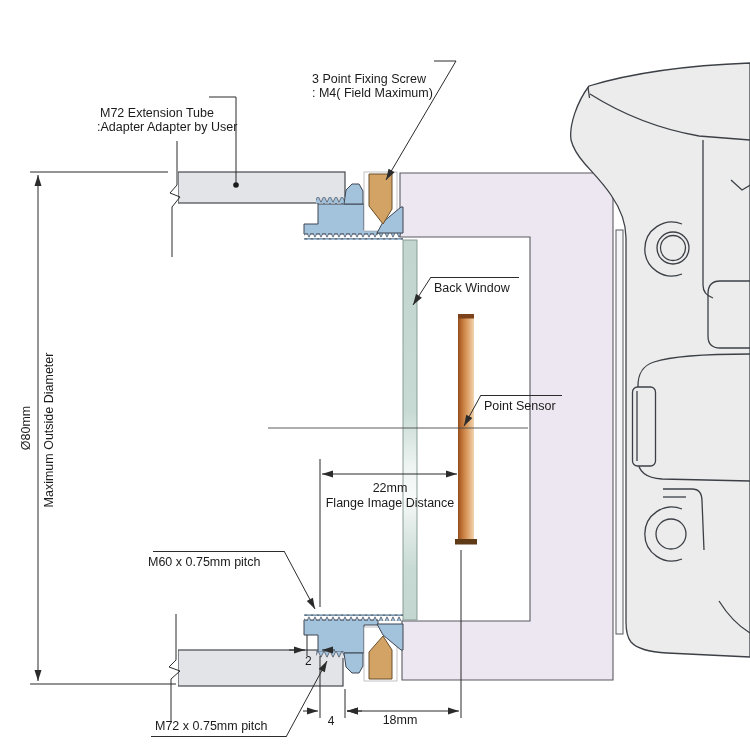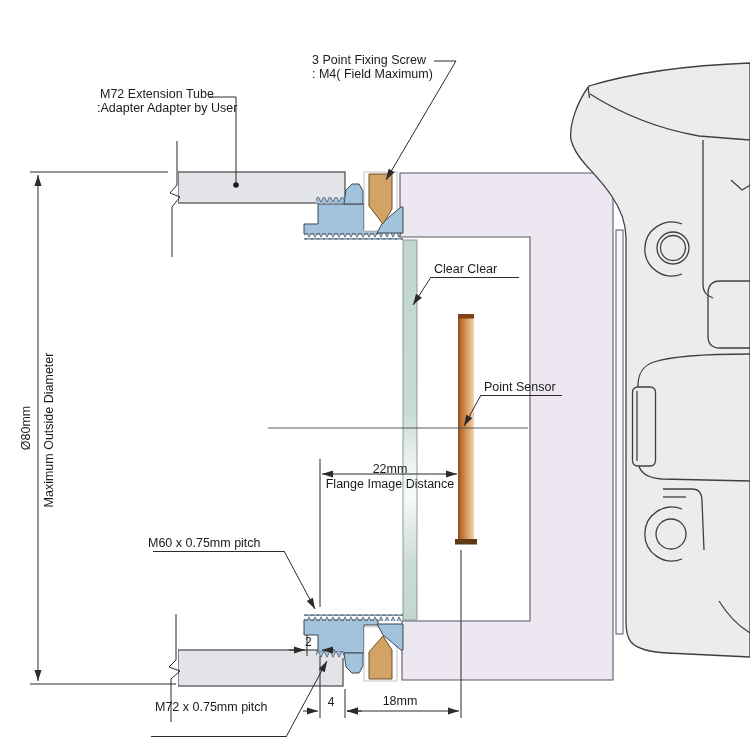--- a/index.html
+++ b/index.html
@@ -1,20 +1,20 @@
 <!DOCTYPE html>
 <html><head>
 <meta charset="utf-8">
 <style>
   html,body{margin:0;padding:0;background:#fff;}
   .stage{position:relative;width:750px;height:754px;background:#ffffff;overflow:hidden;
          font-family:"Liberation Sans", sans-serif;}
   .stage svg{position:absolute;left:0;top:0;}
   .labels{position:absolute;left:0;top:0;width:750px;height:754px;pointer-events:none;}
-  .lbl{position:absolute;white-space:nowrap;font-size:12.5px;color:#1b1b1b;line-height:14px;}
+  .lbl{position:absolute;white-space:nowrap;font-size:12.5px;color:#1b1b1b;line-height:14px;margin-top:19px;}
   .lbl.center{transform:translateX(-50%);}
   .vlabel{position:absolute;white-space:nowrap;font-size:12.5px;color:#1b1b1b;
           transform:translate(-50%,-50%) rotate(-90deg);}
   .dimnum{font-size:12px;}
 </style>
 </head>
 <body>
 
 <div class="stage">
 
@@ -150,21 +150,21 @@
   </g>
 </svg>
 
 <div class="labels">
   <div class="lbl" style="left:100px;top:87px">M72 Extension Tube</div>
   <div class="lbl" style="left:97px;top:101px">:Adapter Adapter by User</div>
 
   <div class="lbl" style="left:312px;top:53px">3 Point Fixing Screw</div>
   <div class="lbl" style="left:312px;top:67px">: M4( Field Maximum)</div>
 
-  <div class="lbl" style="left:434px;top:262px">Clear Clear</div>
+  <div class="lbl" style="left:434px;top:262px">Back Window</div>
   <div class="lbl" style="left:484px;top:380px">Point Sensor</div>
 
   <div class="lbl" style="left:148px;top:536px">M60 x 0.75mm pitch</div>
   <div class="lbl" style="left:155px;top:700px">M72 x 0.75mm pitch</div>
 
   <div class="vlabel" style="left:26px;top:428px">Ø80mm</div>
   <div class="vlabel" style="left:49px;top:430px">Maximum Outside Diameter</div>
 
   <div class="lbl center" style="left:390px;top:462px">22mm</div>
   <div class="lbl center" style="left:390px;top:477px">Flange Image Distance</div>

